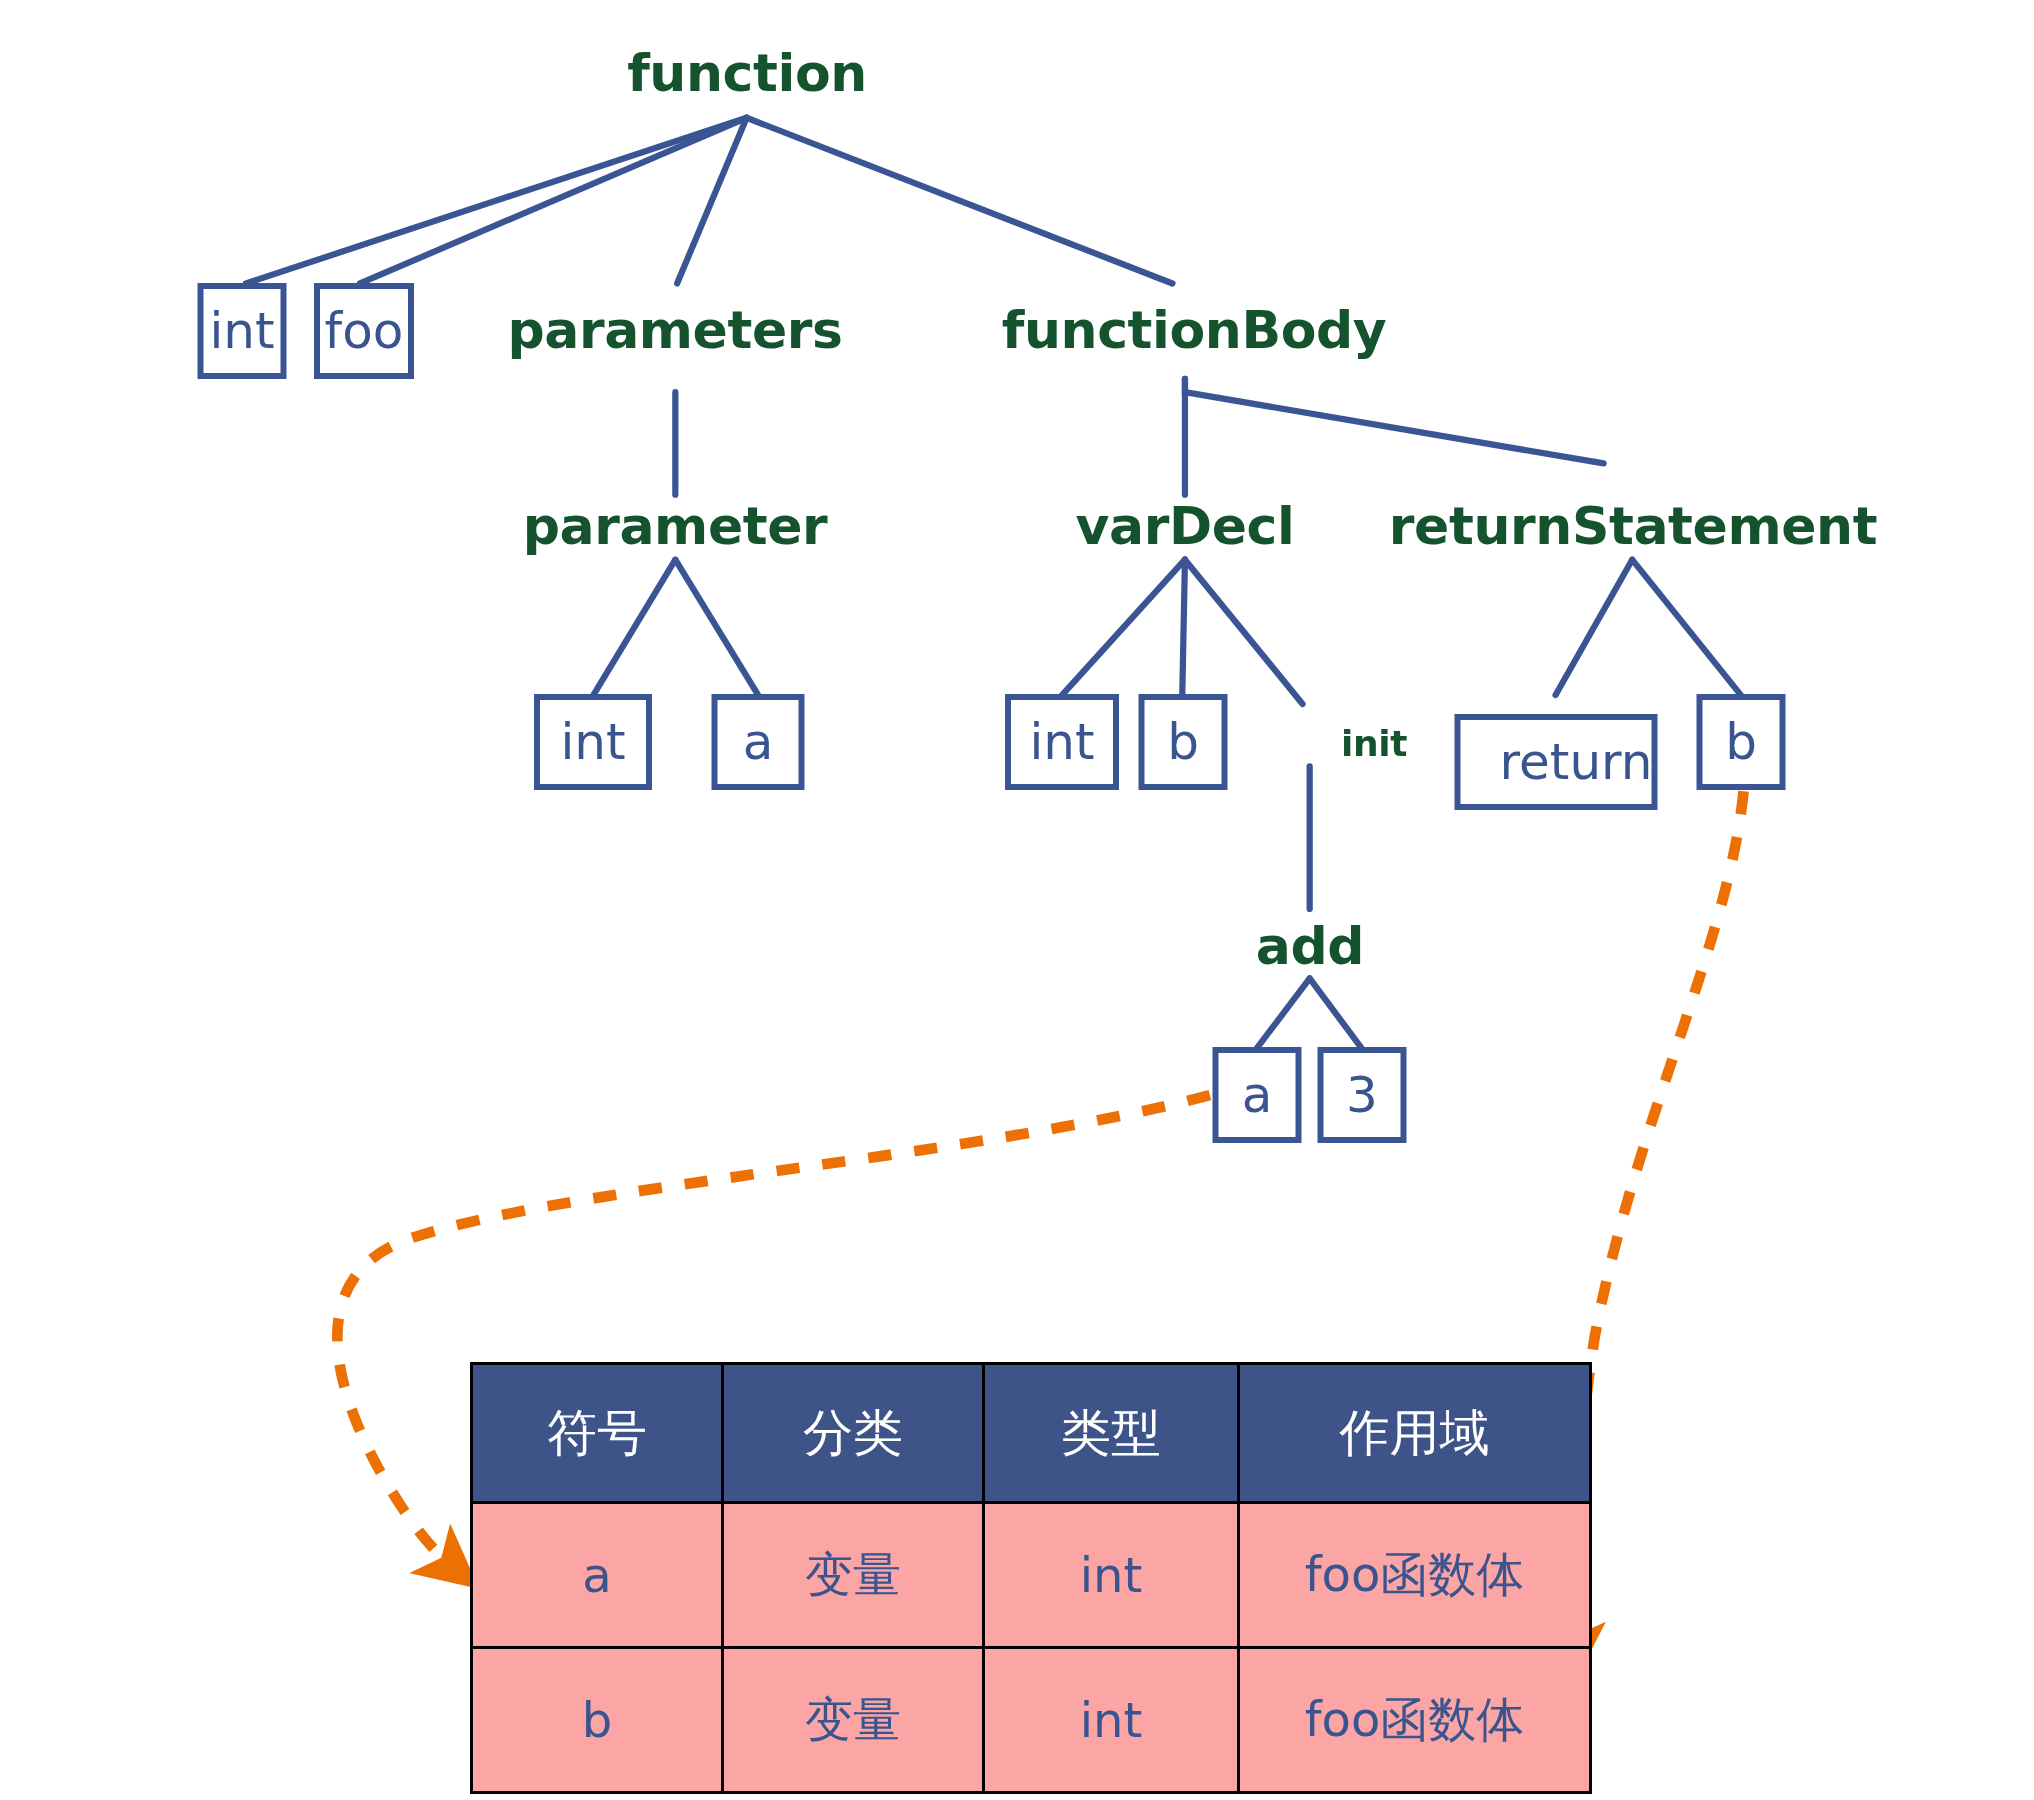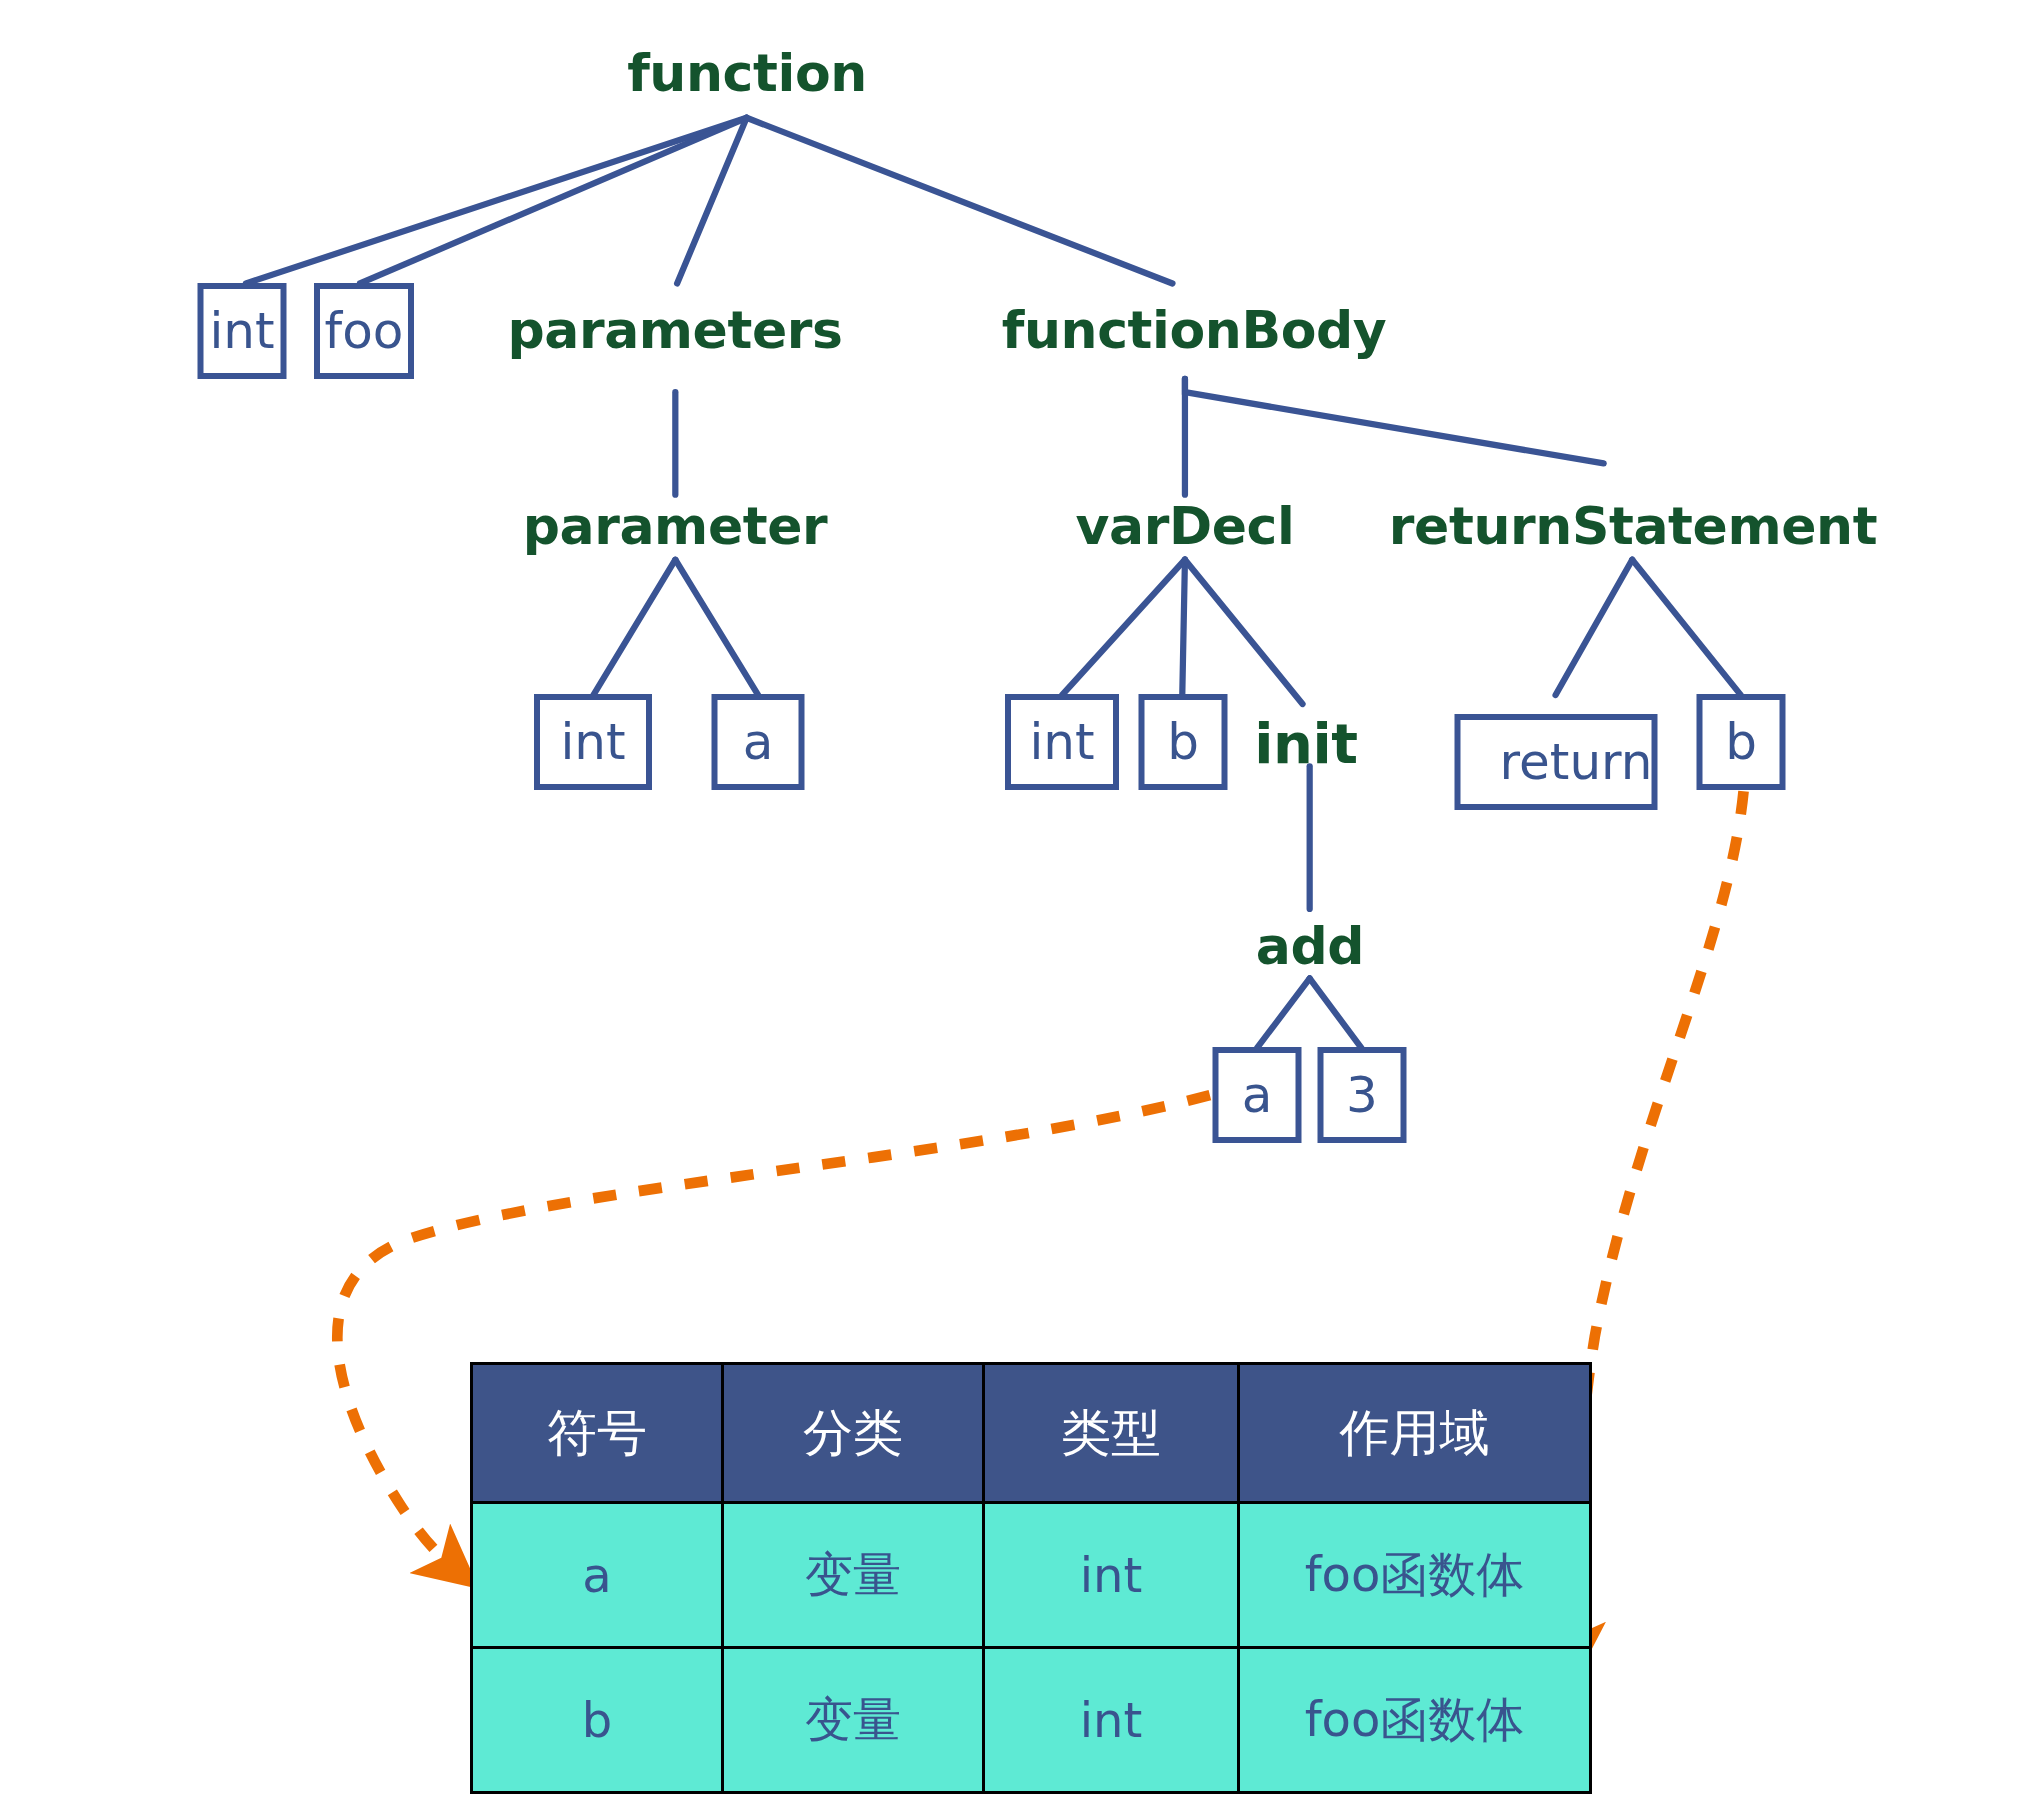--- a/index.html
+++ b/index.html
@@ -53,21 +53,21 @@
     line-height: 1;
   }
   
   #symbol-table {
     position: absolute;
     left: 470px;
     top: 1362px;
     width: 1098px;
     border-collapse: collapse;
     table-layout: fixed;
-    background: #5eead4;
+    background: #fca5a5;
   }
   #symbol-table th, #symbol-table td {
     border: 3.6px solid #000000;
     text-align: center;
     vertical-align: middle;
     font-family: "DejaVu Sans", "Liberation Sans", sans-serif;
   }
   #symbol-table th {
     background: #3E5489;
     color: #ffffff;
@@ -145,21 +145,21 @@
   <div class="node-label" style="left:675px; top:330px;">parameters</div>
 
   <div class="node-label" style="left:1194px; top:330px;">functionBody</div>
 
   <div class="node-label" style="left:675px; top:526px;">parameter</div>
 
   <div class="node-label" style="left:1185px; top:526px;">varDecl</div>
 
   <div class="node-label" style="left:1633px; top:526px;">returnStatement</div>
 
-  <div class="node-label" style="left:1306px; top:744px; font-size:56px;text-align:center;">init</div>
+  <div class="node-label" style="left:1374px; top:744px; font-size:36px;text-align:center;">init</div>
 
   <div class="node-label" style="left:1310px; top:946px;">add</div>
 
   <div class="node-box" style="left:242px; top:331px; width:89px; height:96px;">int</div>
 
   <div class="node-box" style="left:364px; top:331px; width:100px; height:96px;">foo</div>
 
   <div class="node-box" style="left:593px; top:742px; width:118px; height:96px;">int</div>
 
   <div class="node-box" style="left:758px; top:742px; width:93px; height:96px;">a</div>

